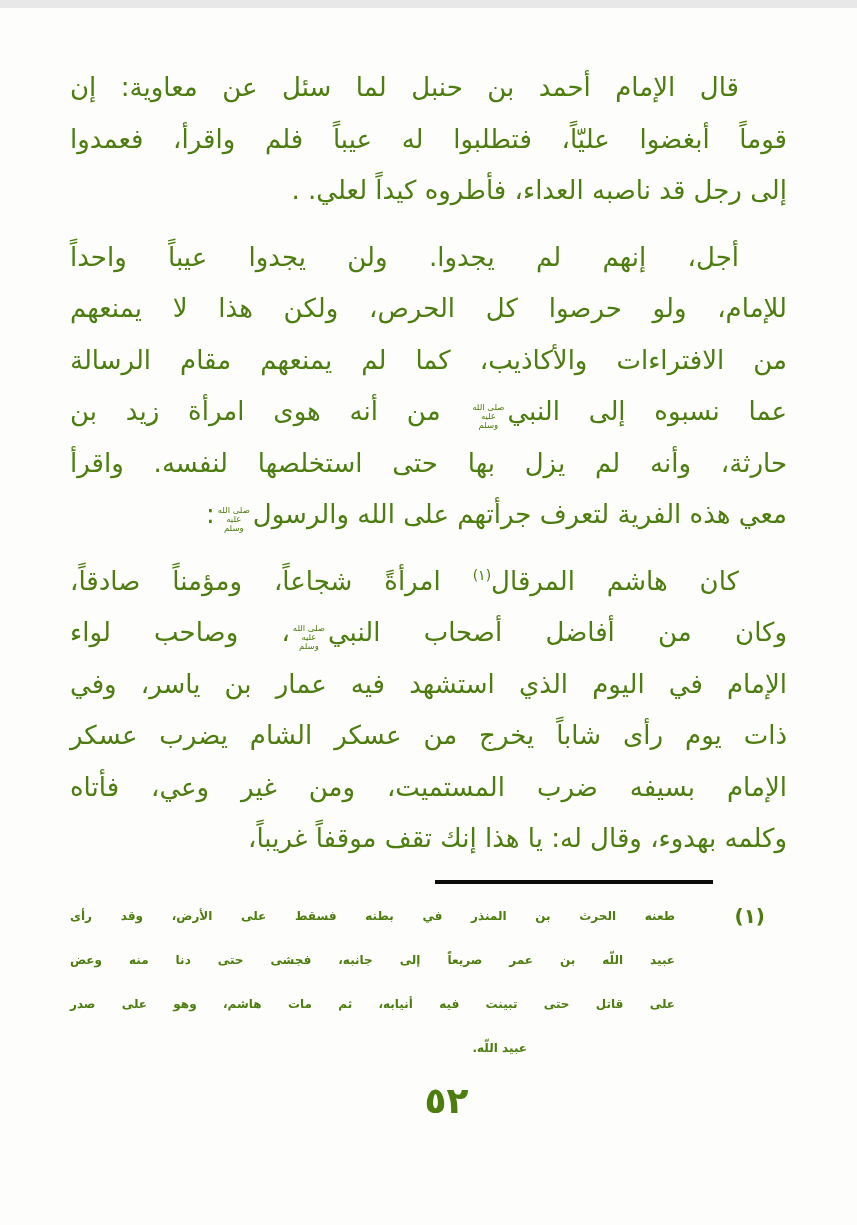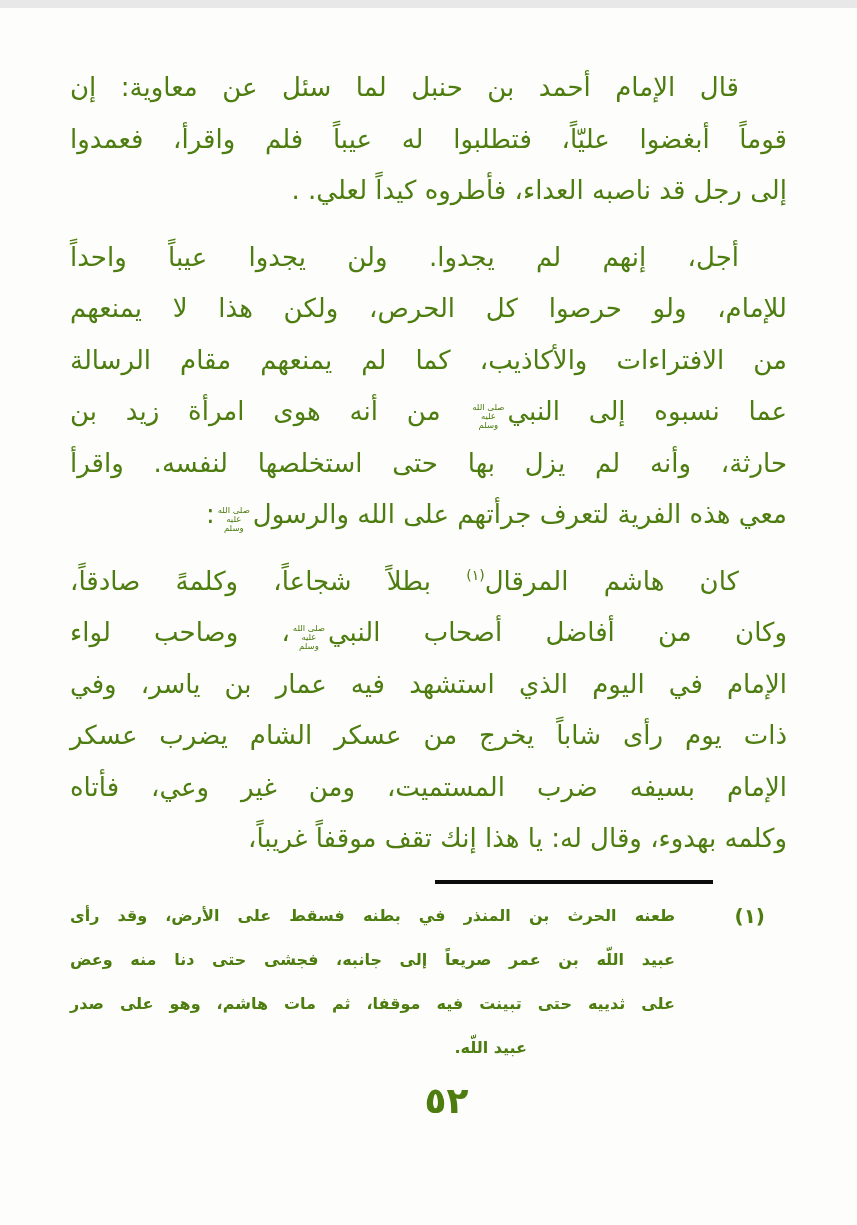--- a/index.html
+++ b/index.html
@@ -60,21 +60,21 @@
   }
   .fn-marker {
     position: absolute;
     right: 22px;
     top: 0;
     font-size: 20px;
     line-height: 44px;
     font-weight: bold;
   }
   .fn-line {
-    font-size: 16px;
+    font-size: 12px;
     line-height: 44px;
     font-weight: bold;
     text-align: justify;
     text-align-last: justify;
   }
   .fn-line.fn-last {
     text-align: right;
     text-align-last: start;
     margin-right: 148px;
   }
@@ -102,34 +102,34 @@
     <div class="para">
       <div class="line fill indent">أجل، إنهم لم يجدوا. ولن يجدوا عيباً واحداً</div>
       <div class="line fill">للإمام، ولو حرصوا كل الحرص، ولكن هذا لا يمنعهم</div>
       <div class="line fill">من الافتراءات والأكاذيب، كما لم يمنعهم مقام الرسالة</div>
       <div class="line fill"><span>عما نسبوه إلى النبي</span><span class="saw">صلى الله عليه وسلم</span> <span>من أنه هوى امرأة زيد بن</span></div>
       <div class="line fill">حارثة، وأنه لم يزل بها حتى استخلصها لنفسه. واقرأ</div>
       <div class="line"><span>معي هذه الفرية لتعرف جرأتهم على الله والرسول</span><span class="saw">صلى الله عليه وسلم</span><span>:</span></div>
     </div>
 
     <div class="para">
-      <div class="line fill indent"><span>كان هاشم المرقال</span><sup class="ref">(١)</sup> <span>بطلاً شجاعاً، وكلمهً صادقاً،</span></div>
+      <div class="line fill indent"><span>كان هاشم المرقال</span><sup class="ref">(١)</sup> <span>امرأةً شجاعاً، ومؤمناً صادقاً،</span></div>
       <div class="line fill"><span>وكان من أفاضل أصحاب النبي</span><span class="saw">صلى الله عليه وسلم</span><span>، وصاحب لواء</span></div>
       <div class="line fill">الإمام في اليوم الذي استشهد فيه عمار بن ياسر، وفي</div>
       <div class="line fill">ذات يوم رأى شاباً يخرج من عسكر الشام يضرب عسكر</div>
       <div class="line fill">الإمام بسيفه ضرب المستميت، ومن غير وعي، فأتاه</div>
       <div class="line">وكلمه بهدوء، وقال له: يا هذا إنك تقف موقفاً غريباً،</div>
     </div>
 
     <div class="fn-rule"></div>
 
     <div class="footnote">
       <span class="fn-marker">(١)</span>
       <div class="fn-line">طعنه الحرث بن المنذر في بطنه فسقط على الأرض، وقد رأى</div>
       <div class="fn-line">عبيد اللّه بن عمر صريعاً إلى جانبه، فجشى حتى دنا منه وعض</div>
-      <div class="fn-line">على ثدييه حتى تبينت فيه موقفا، ثم مات هاشم، وهو على صدر</div>
+      <div class="fn-line">على قاتل حتى تبينت فيه أنيابه، ثم مات هاشم، وهو على صدر</div>
       <div class="fn-line fn-last">عبيد اللّه.</div>
     </div>
 
     <div class="page-number">٥٢</div>
 
   </main>
 </div>
 
 </body></html>

